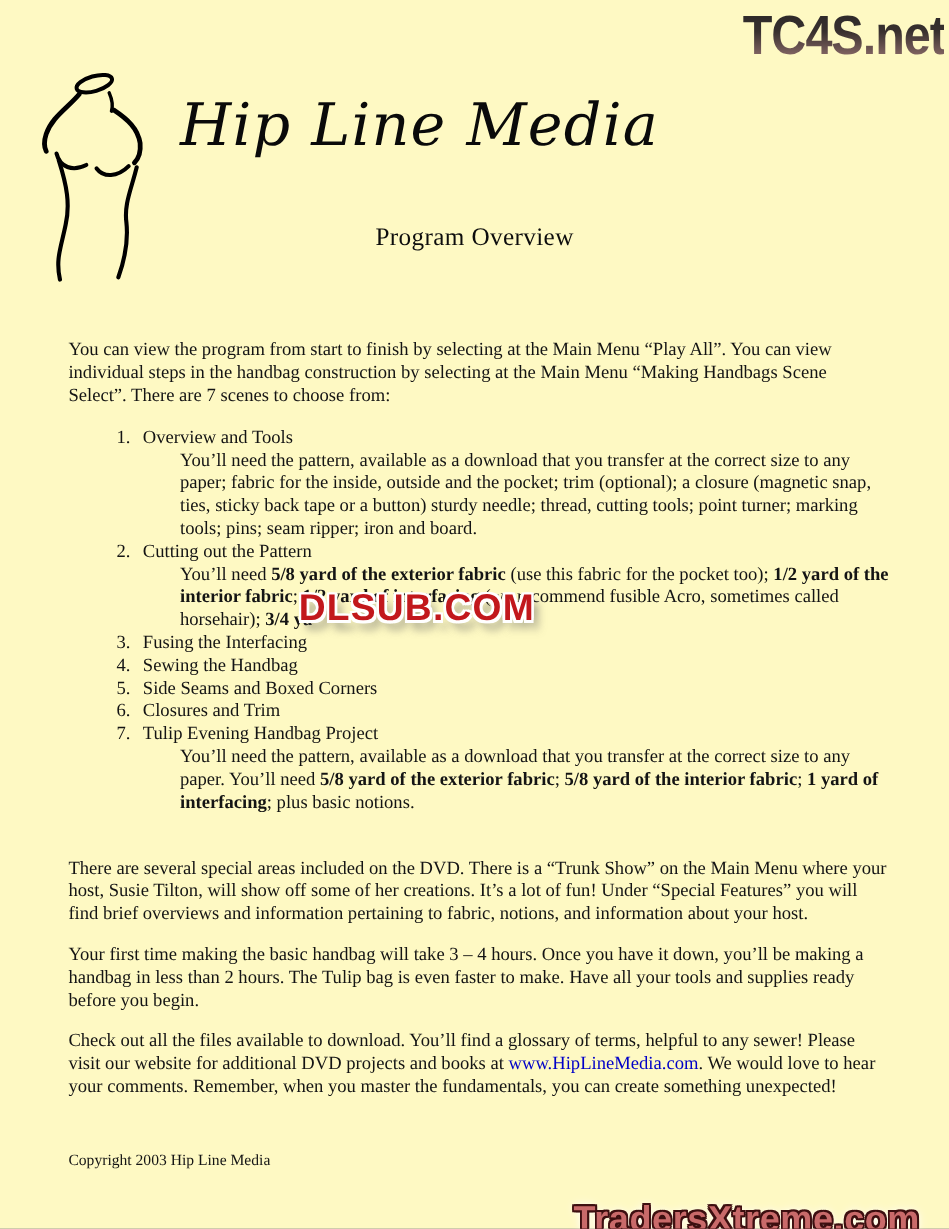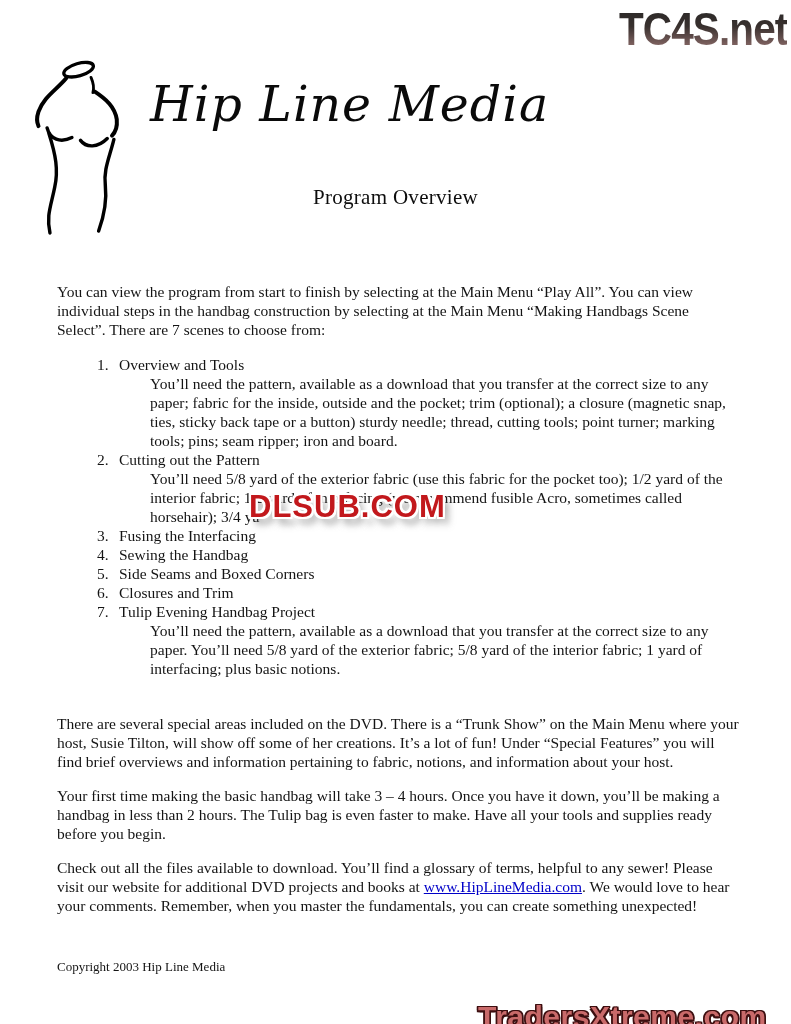--- a/index.html
+++ b/index.html
@@ -1,19 +1,19 @@
 <!DOCTYPE html>
 <html><head>
 <meta charset="utf-8">
 <style>
   html,body{margin:0;padding:0;background:#888;}
   .page{
     position:relative;
     width:791px;height:1024px;
-    background:#ffffff;
+    background:#fef9c3;
     font-family:"Liberation Serif", serif;
     color:#141414;
     overflow:hidden;
     margin:0 auto;
   }
   
   .wm-top{
     position:absolute;top:2px;right:4px;
     font-family:"Liberation Sans", sans-serif;
     font-weight:bold;font-size:46px;letter-spacing:-1px;
@@ -37,22 +37,22 @@
   .content{
     position:absolute;left:57px;top:282px;width:684px;
     font-size:15.5px;line-height:19px;
   }
   .para{margin:0 0 15px 0;}
   .intro{margin-bottom:16px;}
   .scene-row{margin-left:40px;}
   .num{display:inline-block;width:22px;}
   .sub{margin:0 0 0 93px;}
   .gap-top{margin-top:36px;}
-  b{font-weight:normal;}
-  .link{color:#0000c8;text-decoration:underline;cursor:pointer;text-align:center;}
+  b{font-weight:bold;}
+  .link{color:#0000c8;cursor:pointer;text-align:center;}
   .copyright{position:absolute;left:57px;top:959px;font-size:13px;}
   
   .wm-mid{
     position:absolute;left:249px;top:489px;
     font-family:"Liberation Sans", sans-serif;
     font-weight:bold;font-size:31px;letter-spacing:1px;
     color:#c2181c;
     text-shadow:
       -2px -2px 0 #fff, 2px -2px 0 #fff, -2px 2px 0 #fff, 2px 2px 0 #fff,
       0 -2px 0 #fff, 0 2px 0 #fff, -2px 0 0 #fff, 2px 0 0 #fff,

